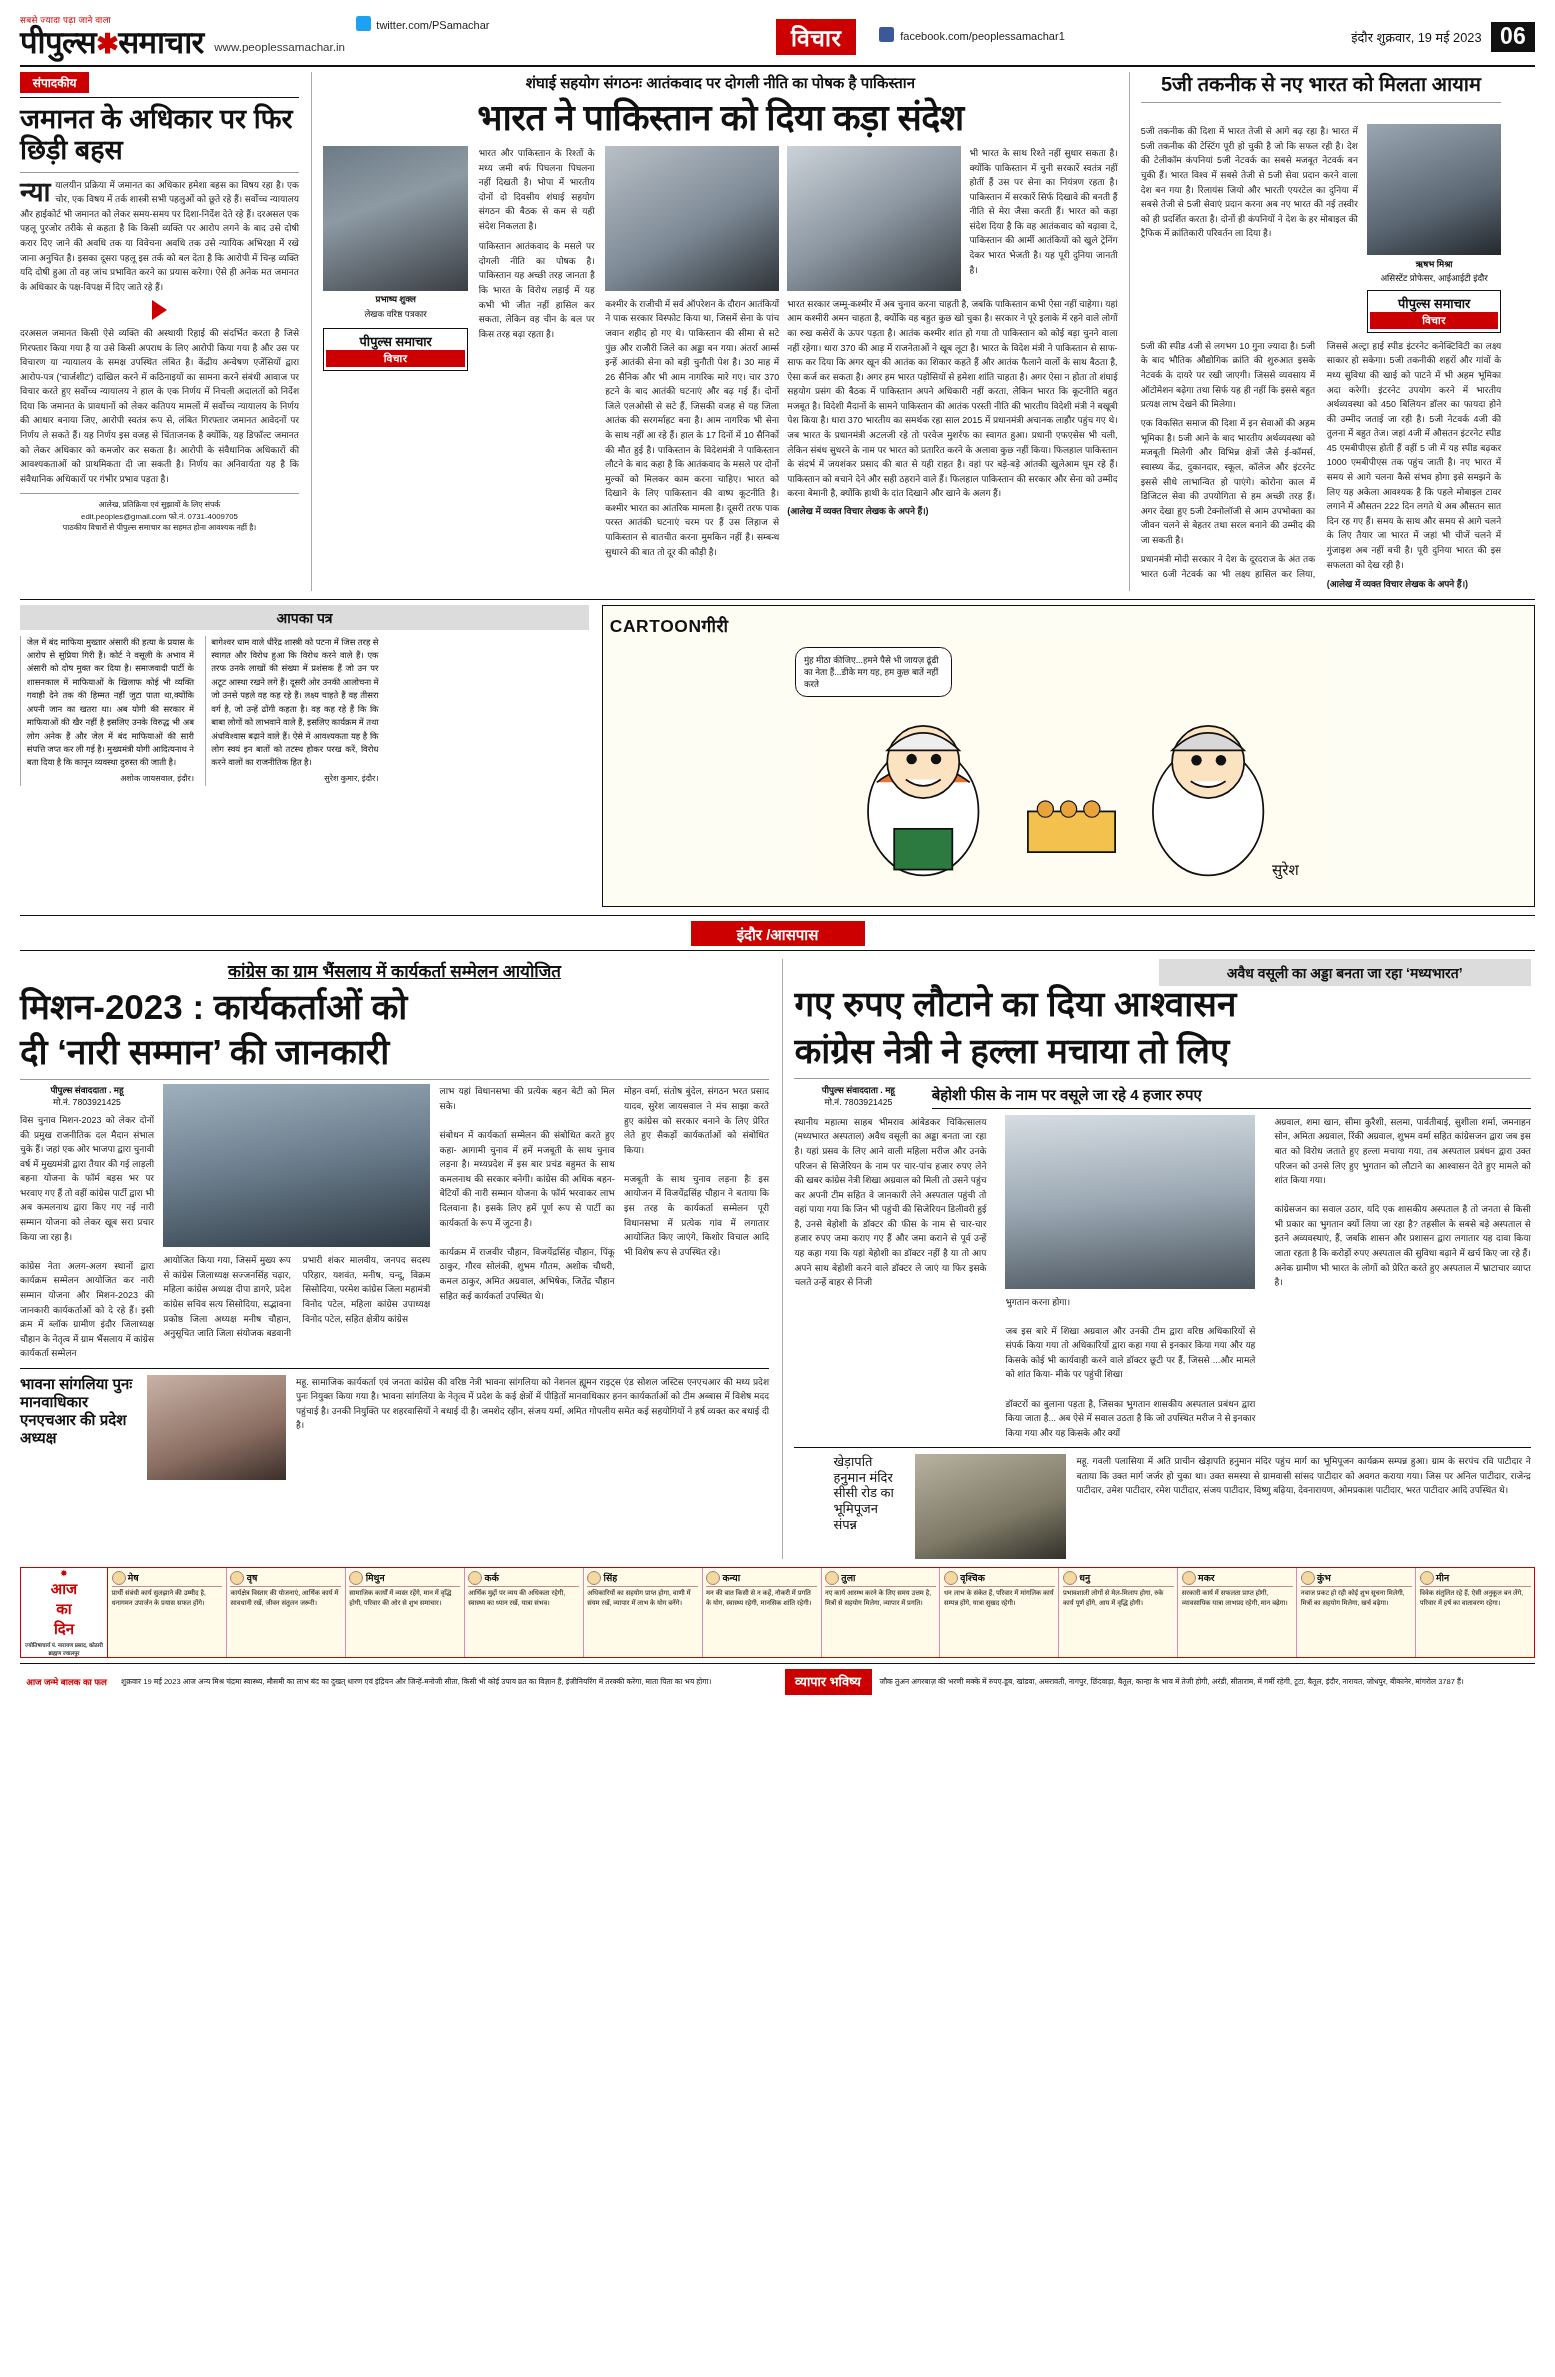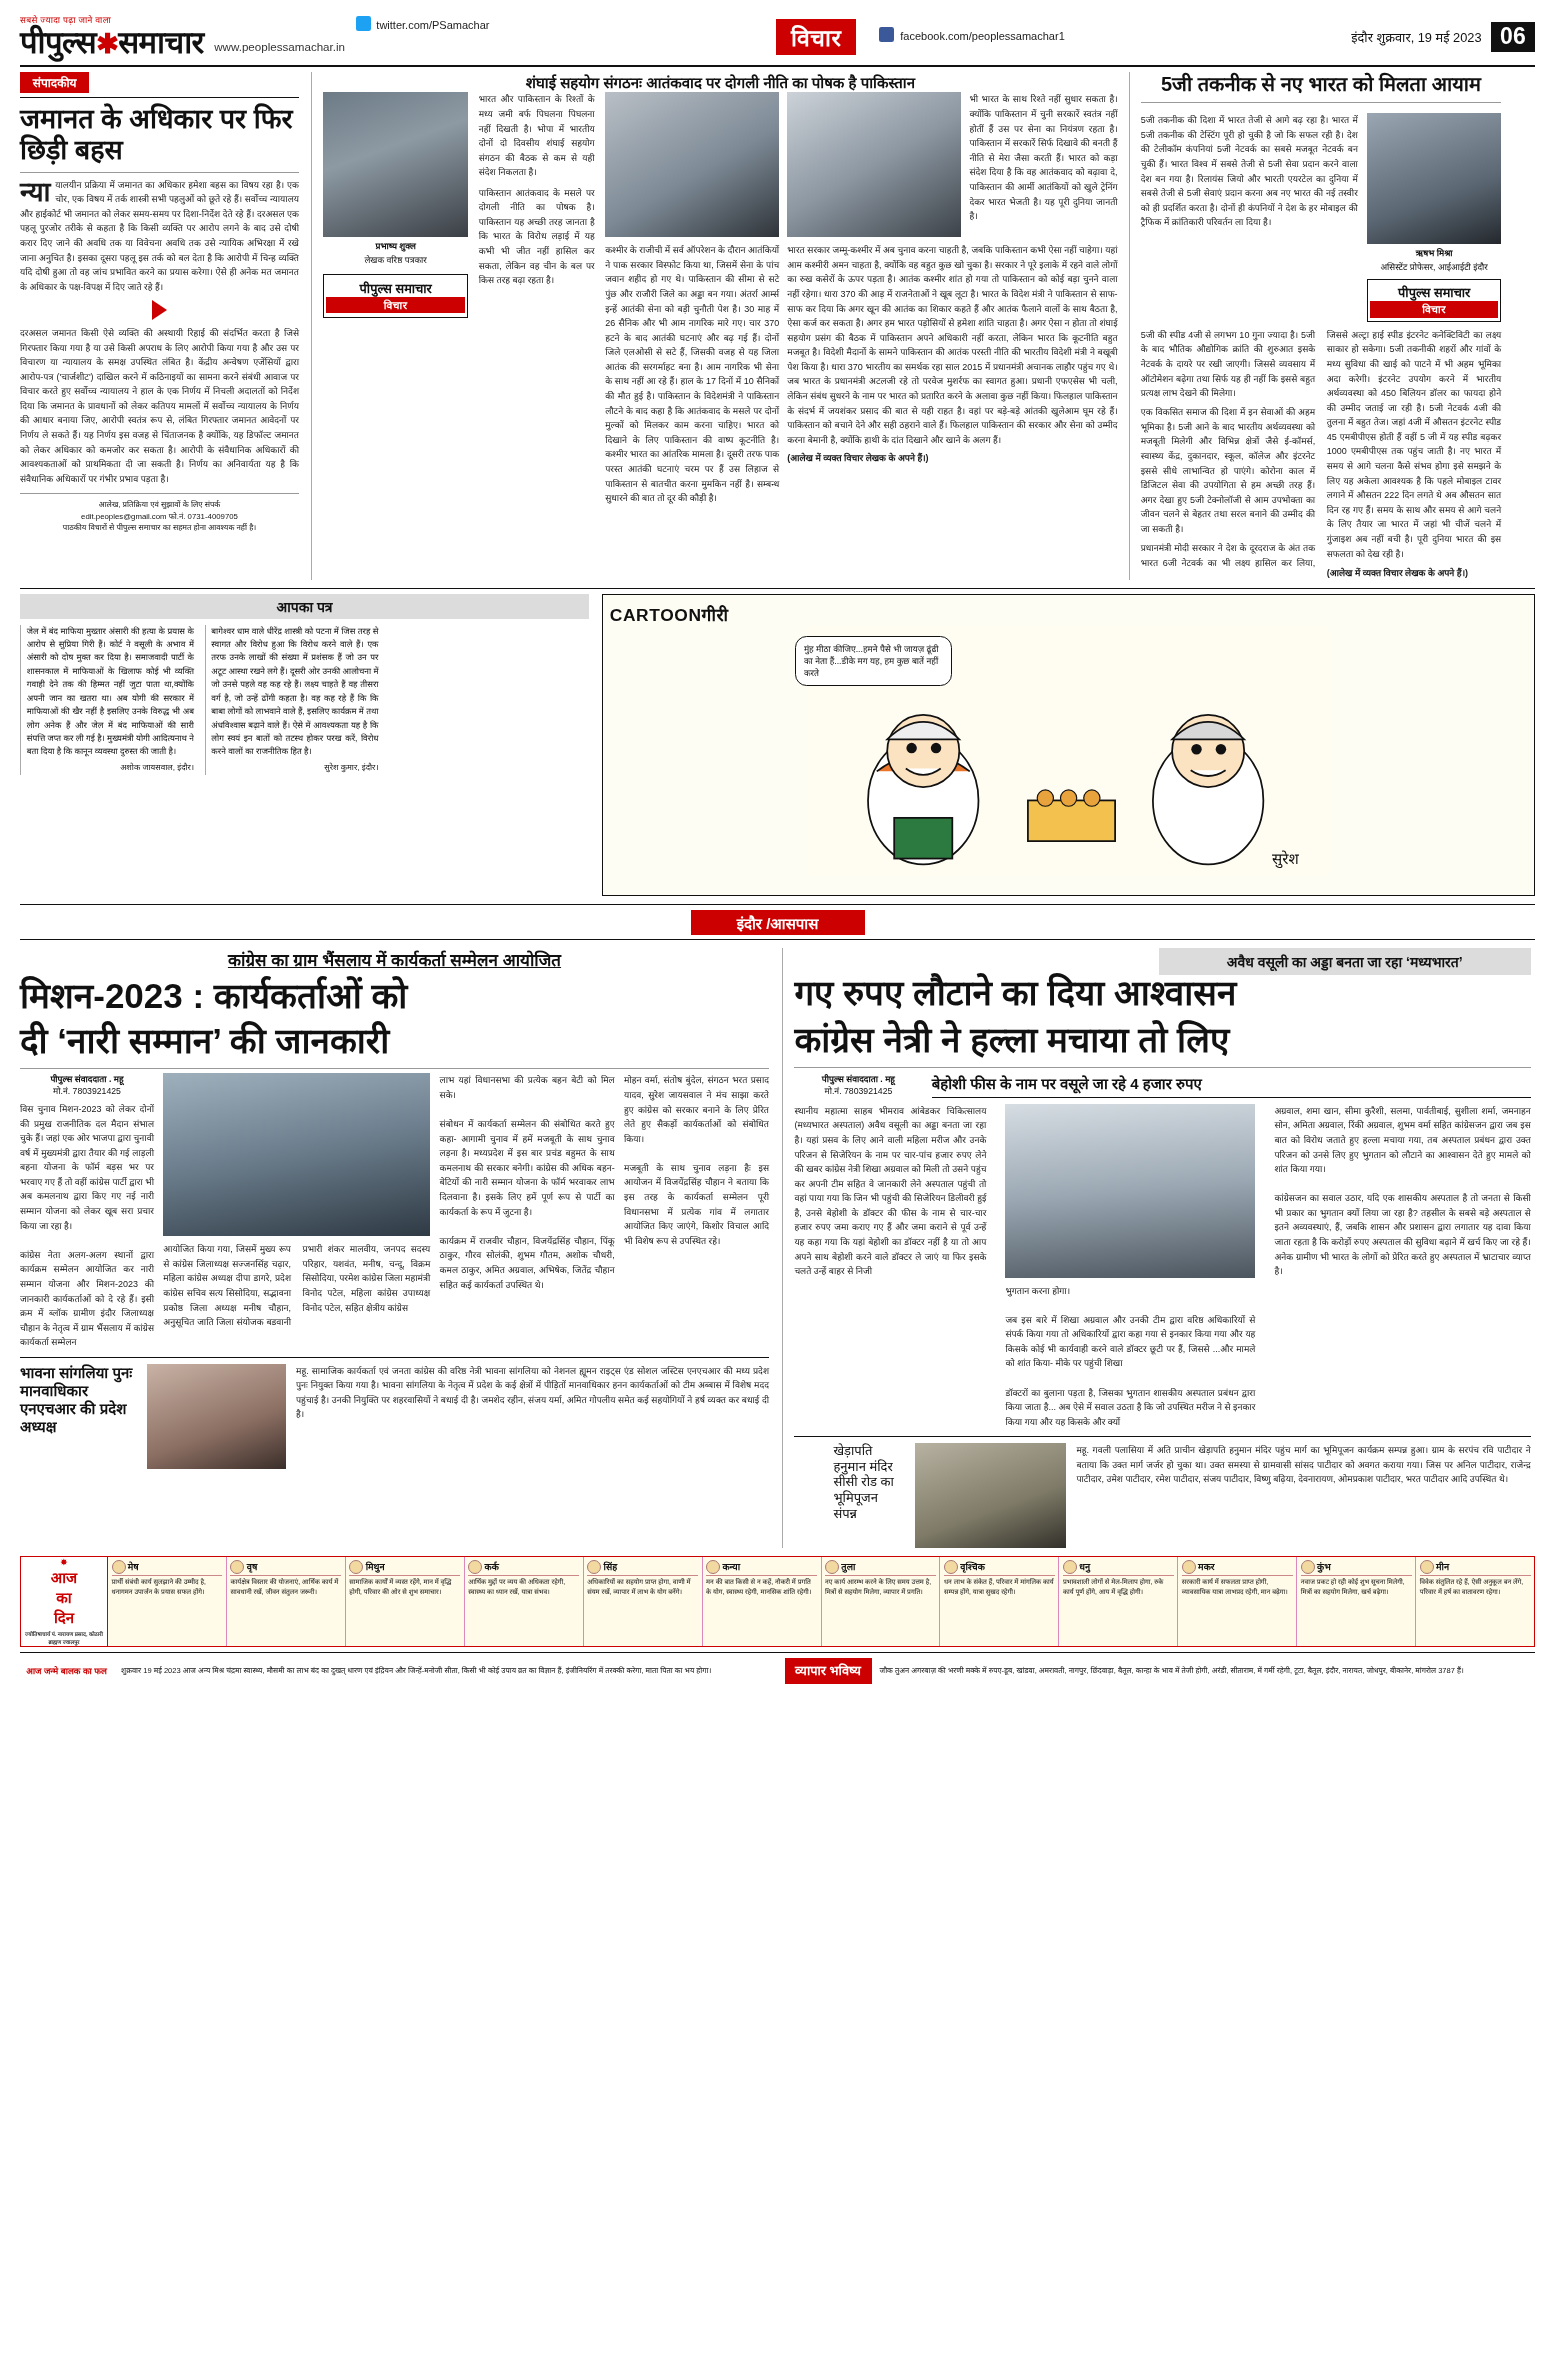--- a/index.html
+++ b/index.html
@@ -147,20 +147,21 @@
       <div class="body-text">दरअसल जमानत किसी ऐसे व्यक्ति की अस्थायी रिहाई की संदर्भित करता है जिसे गिरफ्तार किया गया है या उसे किसी अपराध के लिए आरोपी किया गया है और उस पर विचारण या न्यायालय के समक्ष उपस्थित लंबित है। केंद्रीय अन्वेषण एजेंसियों द्वारा आरोप-पत्र ('चार्जशीट') दाखिल करने में कठिनाइयों का सामना करने संबंधी आवाज पर विचार करते हुए सर्वोच्च न्यायालय ने हाल के एक निर्णय में निचली अदालतों को निर्देश दिया कि जमानत के प्रावधानों को लेकर कतिपय मामलों में सर्वोच्च न्यायालय के निर्णय की आधार बनाया जिए, आरोपी स्वतंत्र रूप से, लंबित गिरफ्तार जमानत आवेदनों पर निर्णय ले सकते हैं। यह निर्णय इस वजह से चिंताजनक है क्योंकि, यह डिफॉल्ट जमानत को लेकर अधिकार को कमजोर कर सकता है। आरोपी के संवैधानिक अधिकारों की आवश्यकताओं को प्राथमिकता दी जा सकती है। निर्णय का अनिवार्यता यह है कि संवैधानिक अधिकारों पर गंभीर प्रभाव पड़ता है।</div>
       <div class="ed-contact">
         <div>आलेख, प्रतिक्रिया एवं सुझावों के लिए संपर्क</div>
         <div>edit.peoples@gmail.com फो.नं. 0731-4009705</div>
         <div>पाठकीय विचारों से पीपुल्स समाचार का सहमत होना आवश्यक नहीं है।</div>
       </div>
     </div>
 
     <div class="col-mid vline" style="padding-left:11.6px;">
       <div class="kicker">शंघाई सहयोग संगठनः आतंकवाद पर दोगली नीति का पोषक है पाकिस्तान</div>
+      <h1 class="head">भारत ने पाकिस्तान को दिया कड़ा संदेश</h1>
       <div style="display:flex; gap:10.5px;">
 
         <div style="width:145px;">
           <div class="photo" style="height:145px;">
             <div class="ph-inner" style="background:linear-gradient(160deg,#6d7b86 0%,#8d9aa4 40%,#3b3f45 100%);"></div>
           </div>
           <div class="cap" style="font-weight:bold;">प्रभाष्य शुक्ल</div>
           <div class="cap">लेखक वरिष्ठ पत्रकार</div>
           <div class="mini-logo" style="margin-top:8.1px;">
             <span>पीपुल्स समाचार</span>
@@ -198,21 +199,21 @@
               <div style="margin-top:3.5px;font-weight:bold;">(आलेख में व्यक्त विचार लेखक के अपने हैं।)</div>
             </div>
           </div>
         </div>
       </div>
     </div>
 
     <div class="col-right vline" style="padding-left:10.5px;">
       <div class="kicker" style="font-size:20px;line-height:1.2;">5जी तकनीक से नए भारत को मिलता आयाम</div>
       <div class="rule thin" style="margin-top:5.8px;"></div>
-      <div style="display:flex;gap:9.3px;margin-top:10px;">
+      <div style="display:flex;gap:9.3px;margin-top:21px;">
         <div style="flex:1;" class="body-text">
           <div>5जी तकनीक की दिशा में भारत तेजी से आगे बढ़ रहा है। भारत में 5जी तकनीक की टेस्टिंग पूरी हो चुकी है जो कि सफल रही है। देश की टेलीकॉम कंपनियां 5जी नेटवर्क का सबसे मजबूत नेटवर्क बन चुकी हैं। भारत विश्व में सबसे तेजी से 5जी सेवा प्रदान करने वाला देश बन गया है। रिलायंस जियो और भारती एयरटेल का दुनिया में सबसे तेजी से 5जी सेवाएं प्रदान करना अब नए भारत की नई तस्वीर को ही प्रदर्शित करता है। दोनों ही कंपनियों ने देश के हर मोबाइल की ट्रैफिक में क्रांतिकारी परिवर्तन ला दिया है।</div>
         </div>
         <div style="width:134px;">
           <div class="photo" style="height:131px;">
             <div class="ph-inner" style="background:linear-gradient(160deg,#9aa6b1 0%,#5c6975 60%,#24282d 100%);"></div>
           </div>
           <div class="cap" style="font-weight:bold;">ऋषभ मिश्रा</div>
           <div class="cap">असिस्टेंट प्रोफेसर, आईआईटी इंदौर</div>
           <div class="mini-logo" style="margin-top:5.8px;">

